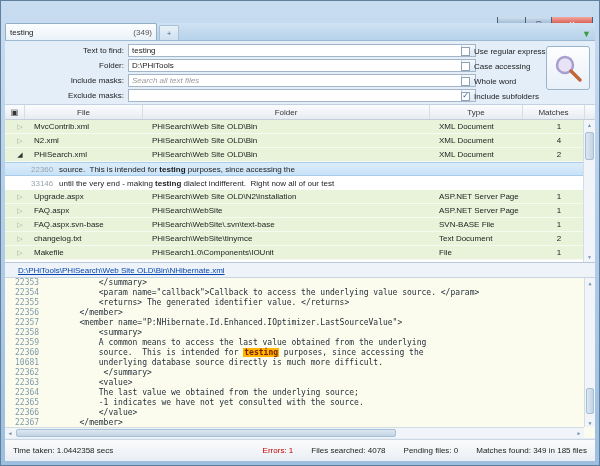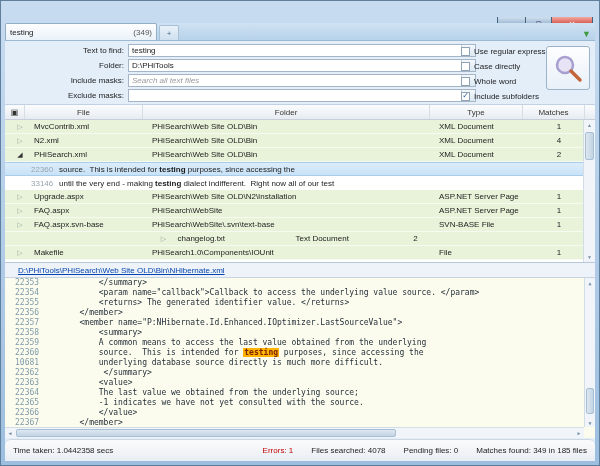--- a/index.html
+++ b/index.html
@@ -97,21 +97,21 @@
                        background:linear-gradient(90deg,#dde7f0,#c3d4e4); border:1px solid #a7bfd4; border-radius:2px; }
   .pv-hscroll { position:absolute; left:0; right:11px; bottom:0; height:11px; background:#f1f5f9; border-top:1px solid #d3dde6; }
   .pv-hscroll .arr { position:absolute; top:0; bottom:0; width:10px; display:flex; align-items:center; justify-content:center; font-size:5px; color:#7390ab; }
   .pv-hscroll .arr.lf{left:0;} .pv-hscroll .arr.rt{right:0;}
   .pv-hscroll .thumb { position:absolute; top:1px; bottom:1px; left:11px; width:380px;
                        background:linear-gradient(#dde7f0,#c3d4e4); border:1px solid #a7bfd4; border-radius:2px; }
 
   
   .statusbar { position:absolute; left:0; right:0; bottom:0; height:22px;
                background:linear-gradient(#fbfbfb,#e9eef4); border-top:1px solid #cdd7e1;
-               display:flex; align-items:center; padding:0 8px;border-radius:6px; }
+               display:flex; align-items:center; padding:0 8px; }
   .st-left { flex:1; }
   .st-item { margin-left:18px; white-space:nowrap; }
   .st-err { color:#c00000; }
 </style>
 </head>
 <body>
 
 <div class="window">
 
   <div class="titlebar">
@@ -168,21 +168,21 @@
         </div>
       </div>
 
       <div class="opts">
         <div class="opt">
           <span class="cbox"></span>
           <span>Use regular expression</span>
         </div>
         <div class="opt">
           <span class="cbox"></span>
-          <span>Case directly</span>
+          <span>Case accessing</span>
         </div>
         <div class="opt">
           <span class="cbox"></span>
           <span>Whole word</span>
         </div>
         <div class="opt">
           <span class="cbox">✓</span>
           <span>Include subfolders</span>
         </div>
       </div>
@@ -252,20 +252,21 @@
       <div class="grow">
         <div class="c-exp">▷</div>
         <div class="c-file">FAQ.aspx.svn-base</div>
         <div class="c-folder">PHiSearch\WebSite\.svn\text-base</div>
         <div class="c-type">SVN-BASE File</div>
         <div class="c-match">1</div>
       </div>
       <div class="grow">
         <div class="c-exp">▷</div>
         <div class="c-file">changelog.txt</div>
+        <div class="c-folder">PHiSearch\WebSite\tinymce</div>
         <div class="c-type">Text Document</div>
         <div class="c-match">2</div>
       </div>
       <div class="grow">
         <div class="c-exp">▷</div>
         <div class="c-file">Makefile</div>
         <div class="c-folder">PHiSearch1.0\Components\IOUnit</div>
         <div class="c-type">File</div>
         <div class="c-match">1</div>
       </div>

